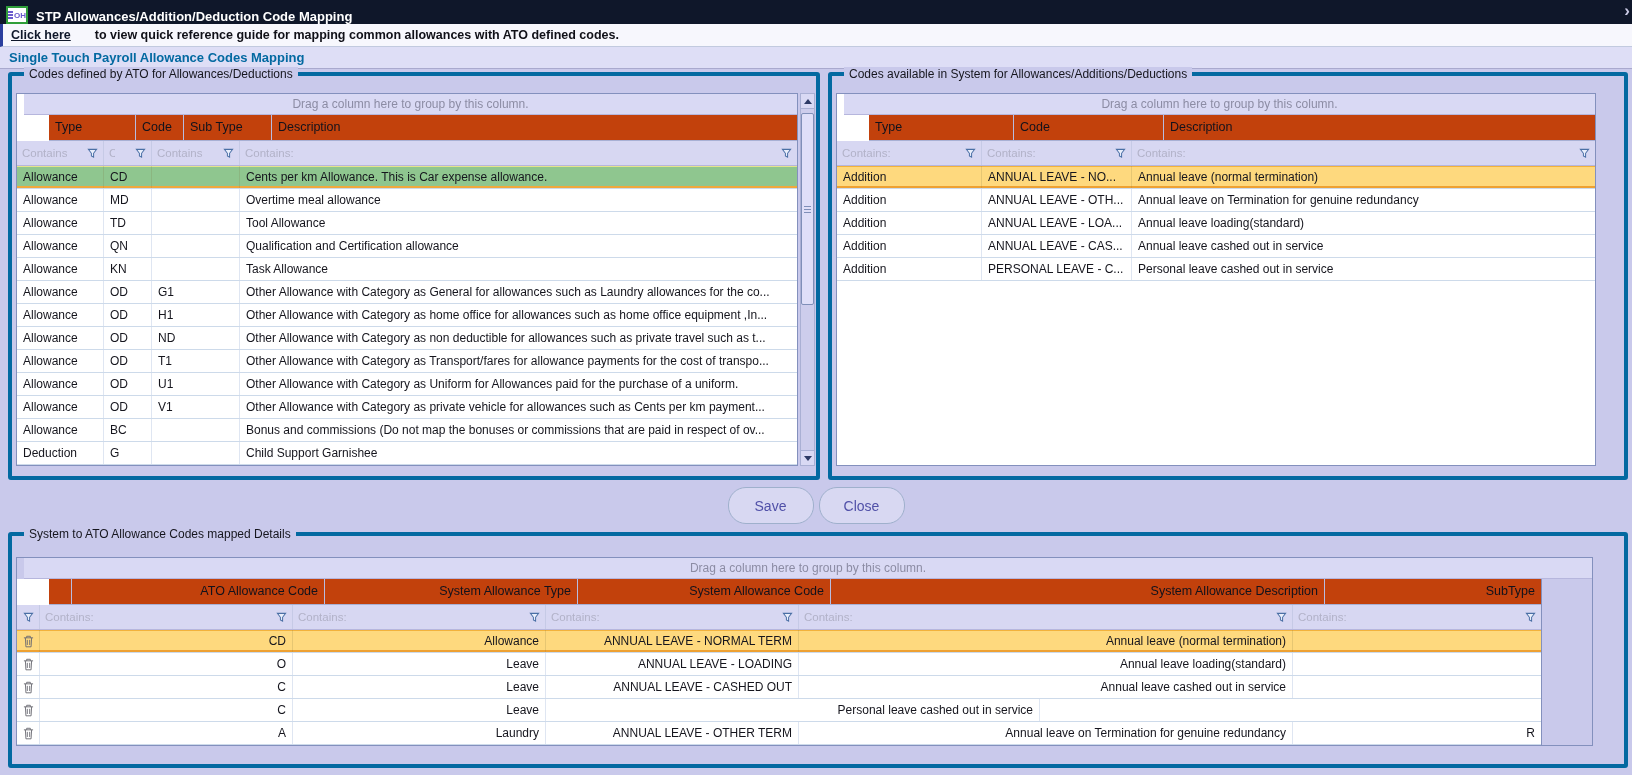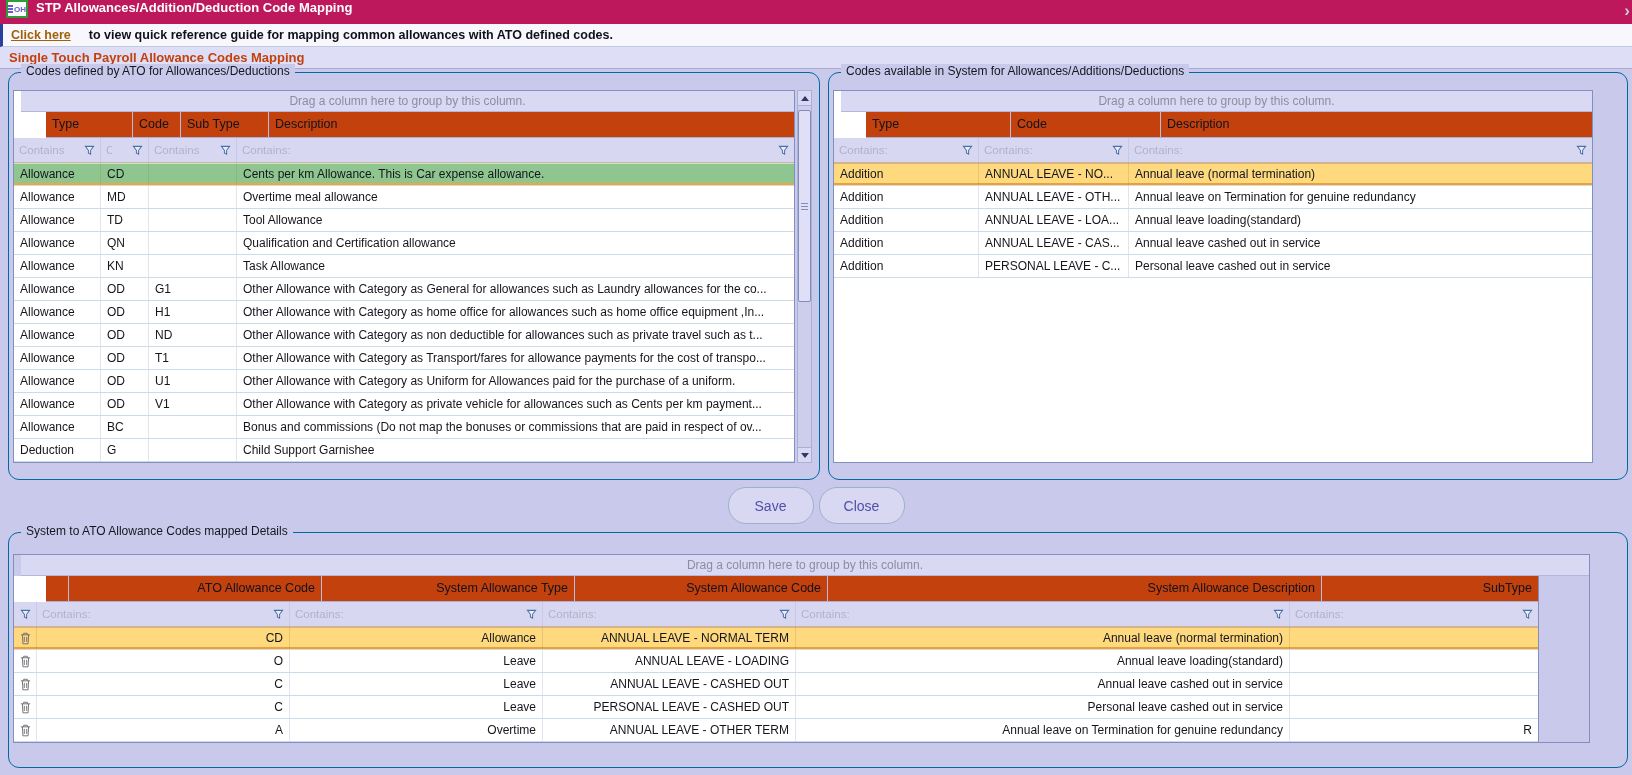--- a/index.html
+++ b/index.html
@@ -6,46 +6,46 @@
   html,body { width:1632px; height:775px; overflow:hidden; }
   body {
     font-family:"Liberation Sans", sans-serif;
     background:#c9c9eb;
     position:relative;
     color:#101018;
   }
   
   .titlebar {
     position:absolute; top:0; left:0; width:1632px; height:24px;
-    background:#be185d; display:flex; align-items:flex-start;
+    background:#0f172a; display:flex; align-items:flex-end;
   }
   .logo {
     width:22px; height:18px; background:#ffffff; border:2px solid #2f9e3a;
     margin-left:6px; display:flex; align-items:center; justify-content:center; gap:1px;
   }
   .logo-bars { display:flex; flex-direction:column; gap:1px; }
   .logo-bars i { display:block; width:5px; height:2px; background:#6a5acd; }
   .logo-text { font-size:8px; font-weight:bold; color:#6a5acd; letter-spacing:0; }
   .title-text { color:#ffffff; font-weight:bold; font-size:13px; margin-left:8px; }
   .title-chevron { position:absolute; right:2px; top:1px; color:#c9c9e4; font-size:17px; font-weight:bold; }
   
   .notice-bar {
     position:absolute; top:24px; left:0; width:1632px; height:23px;
     background:#f7f7fd; border-bottom:1px solid #c2cadf; border-left:3px solid #2b3f9e;
     display:flex; align-items:center; padding-left:8px; font-size:12.5px; font-weight:bold;
   }
-  .notice-link { color:#a16207; text-decoration:underline; margin-right:18px; cursor:pointer; }
+  .notice-link { color:#0f172a; text-decoration:underline; margin-right:24px; cursor:pointer; }
   .heading-bar {
     position:absolute; top:47px; left:0; width:1632px; height:22px;
     background:#dedef6; border-bottom:1px solid #a9a9ce;
     display:flex; align-items:center; padding-left:9px;
   }
-  .heading-text { color:#c2410c; font-weight:bold; font-size:13px; }
-  
-  .groupbox { position:absolute; border:1px solid #0369a1; border-radius:11px; }
+  .heading-text { color:#0369a1; font-weight:bold; font-size:13px; }
+  
+  .groupbox { position:absolute; border:4px solid #0369a1; border-radius:3px; }
   .gb-label {
     position:absolute; top:-9px; left:12px; background:#c9c9eb; padding:0 5px;
     font-size:12px; color:#16161e; white-space:nowrap;
   }
   
   .grid { position:absolute; border:1px solid #8390bd; background:#ffffff; overflow:hidden; }
   .grid-transparent { background:transparent; }
   .drag-band {
     height:21px; background:#d9d9f4; border-bottom:1px solid #b6b6dd;
     color:#8c8ca4; text-align:center; font-size:12px; line-height:20px;margin-left:7px;
@@ -408,32 +408,31 @@
             <div class="cell bg-c5"></div>
           </div>
           <div class="grid-row">
             <div class="cell bg-c0">
               <svg width="11" height="13" viewBox="0 0 12 14">
                 <path d="M1 3h10M4 3V1.3h4V3M2.6 3l.6 9.8h5.6L9.4 3M4.7 5.2v5.6M7.3 5.2v5.6" fill="none" stroke="#6a6a72" stroke-width="1"></path>
               </svg>
             </div>
             <div class="cell bg-c1">C</div>
             <div class="cell bg-c2">Leave</div>
-            <div class="cell bg-c3">PERSONAL LEAVE - CASHED OUT</div>
             <div class="cell bg-c4">Personal leave cashed out in service</div>
             <div class="cell bg-c5"></div>
           </div>
           <div class="grid-row">
             <div class="cell bg-c0">
               <svg width="11" height="13" viewBox="0 0 12 14">
                 <path d="M1 3h10M4 3V1.3h4V3M2.6 3l.6 9.8h5.6L9.4 3M4.7 5.2v5.6M7.3 5.2v5.6" fill="none" stroke="#6a6a72" stroke-width="1"></path>
               </svg>
             </div>
             <div class="cell bg-c1">A</div>
-            <div class="cell bg-c2">Overtime</div>
+            <div class="cell bg-c2">Laundry</div>
             <div class="cell bg-c3">ANNUAL LEAVE - OTHER TERM</div>
             <div class="cell bg-c4">Annual leave on Termination for genuine redundancy</div>
             <div class="cell bg-c5">R</div>
           </div>
         </div>
     </div>
   </div>
 </div>
 
 </body></html>

